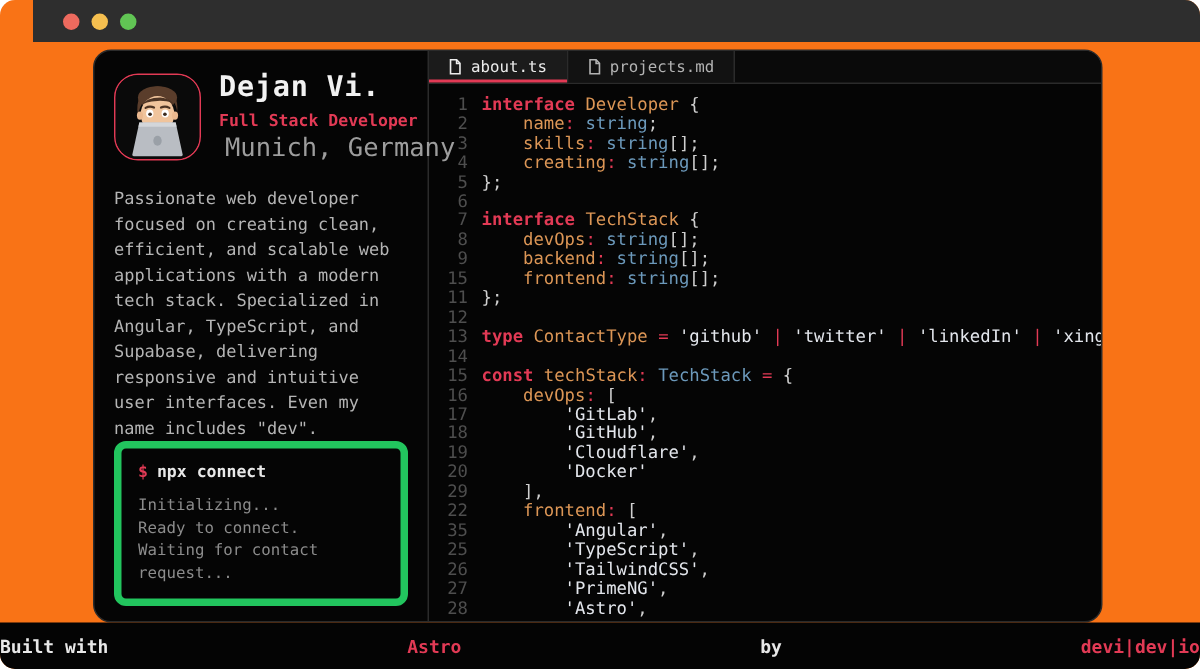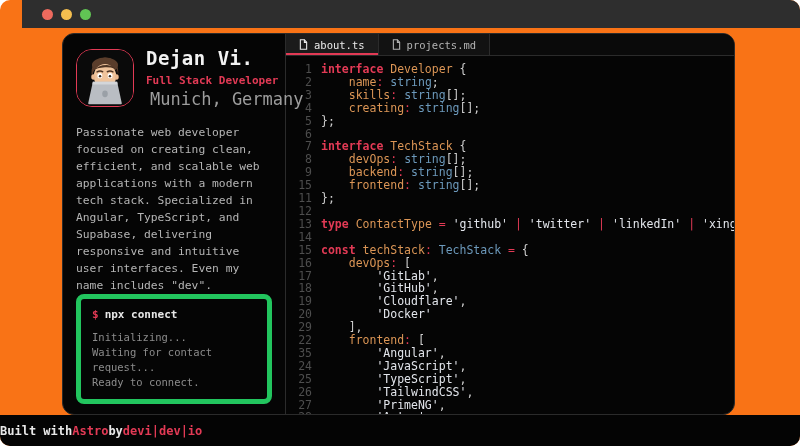--- a/index.html
+++ b/index.html
@@ -50,21 +50,21 @@
   .code{flex:1;overflow:hidden;padding-top:7px;font-size:11.5px;line-height:12.9px;}
   .code-line{display:flex;white-space:pre;}
   .ln{width:26px;text-align:right;color:#4e4e4e;flex:none;margin-right:9px;user-select:none;}
   .tk-kw{color:var(--red);font-weight:bold;}
   .tk-id{color:var(--orange);}
   .tk-ty{color:var(--blue);}
   .tk-st{color:var(--string);}
   .tk-pu{color:var(--punct);}
   .tk-op{color:var(--red);}
   
-  .footer{position:absolute;left:0;bottom:0;width:100%;height:31px;display:flex;align-items:center;justify-content:flex-start;font-size:12px;font-weight:bold;color:#e8e8e8;background:#040404;}
+  .footer{position:absolute;left:0;bottom:0;width:100%;height:31px;display:flex;align-items:center;justify-content:space-between;font-size:12px;font-weight:bold;color:#e8e8e8;background:#040404;}
   .footer .accent{color:var(--red);}
 </style>
 </head>
 <body>
 
 <div class="window">
 
   <div class="titlebar">
     <span class="dot" style="background: rgb(237, 106, 94);"></span>
     <span class="dot" style="background: rgb(245, 191, 79);"></span>
@@ -116,22 +116,22 @@
       </div>
 
       <div class="bio">Passionate web developer focused on creating clean, efficient, and scalable web applications with a modern tech stack. Specialized in Angular, TypeScript, and Supabase, delivering responsive and intuitive user interfaces. Even my name includes "dev".</div>
 
       <div class="terminal">
         <div class="term-cmd">
           <span class="prompt">$</span><span>npx connect</span>
         </div>
         <div class="term-out" id="term-out">
             <div>Initializing...</div>
+            <div>Ready to connect.</div>
             <div>Waiting for contact request...</div>
-            <div>Ready to connect.</div>
           </div>
       </div>
 
       <div class="social" id="social-row">
           <button class="social-btn">
             <svg viewBox="0 0 16 16">
               <path d="M8 0C3.58 0 0 3.58 0 8c0 3.54 2.29 6.53 5.47 7.59.4.07.55-.17.55-.38 0-.19-.01-.82-.01-1.49-2.01.37-2.53-.49-2.69-.94-.09-.23-.48-.94-.82-1.13-.28-.15-.68-.52-.01-.53.63-.01 1.08.58 1.23.82.72 1.21 1.87.87 2.33.66.07-.52.28-.87.51-1.07-1.78-.2-3.64-.89-3.64-3.95 0-.87.31-1.59.82-2.15-.08-.2-.36-1.02.08-2.12 0 0 .67-.21 2.2.82.64-.18 1.32-.27 2-.27s1.36.09 2 .27c1.53-1.04 2.2-.82 2.2-.82.44 1.1.16 1.92.08 2.12.51.56.82 1.27.82 2.15 0 3.07-1.87 3.75-3.65 3.95.29.25.54.73.54 1.48 0 1.07-.01 1.93-.01 2.2 0 .21.15.46.55.38A8.01 8.01 0 0 0 16 8c0-4.42-3.58-8-8-8z"></path>
             </svg>
           </button>
           <button class="social-btn">
@@ -191,21 +191,20 @@
           <div class="code-line"><span class="ln">14</span><span></span></div>
           <div class="code-line"><span class="ln">15</span><span><span class="tk-kw">const</span><span class="tk-pu"> </span><span class="tk-id">techStack</span><span class="tk-op">:</span><span class="tk-pu"> </span><span class="tk-ty">TechStack</span><span class="tk-pu"> </span><span class="tk-op">=</span><span class="tk-pu"> {</span></span></div>
           <div class="code-line"><span class="ln">16</span><span><span class="tk-pu">    </span><span class="tk-id">devOps</span><span class="tk-op">:</span><span class="tk-pu"> [</span></span></div>
           <div class="code-line"><span class="ln">17</span><span><span class="tk-pu">        </span><span class="tk-st">'GitLab'</span><span class="tk-pu">,</span></span></div>
           <div class="code-line"><span class="ln">18</span><span><span class="tk-pu">        </span><span class="tk-st">'GitHub'</span><span class="tk-pu">,</span></span></div>
           <div class="code-line"><span class="ln">19</span><span><span class="tk-pu">        </span><span class="tk-st">'Cloudflare'</span><span class="tk-pu">,</span></span></div>
           <div class="code-line"><span class="ln">20</span><span><span class="tk-pu">        </span><span class="tk-st">'Docker'</span></span></div>
           <div class="code-line"><span class="ln">29</span><span><span class="tk-pu">    ],</span></span></div>
           <div class="code-line"><span class="ln">22</span><span><span class="tk-pu">    </span><span class="tk-id">frontend</span><span class="tk-op">:</span><span class="tk-pu"> [</span></span></div>
           <div class="code-line"><span class="ln">35</span><span><span class="tk-pu">        </span><span class="tk-st">'Angular'</span><span class="tk-pu">,</span></span></div>
-          <div class="code-line"><span class="ln">24</span><span><span class="tk-pu">        </span><span class="tk-st">'JavaScript'</span><span class="tk-pu">,</span></span></div>
           <div class="code-line"><span class="ln">25</span><span><span class="tk-pu">        </span><span class="tk-st">'TypeScript'</span><span class="tk-pu">,</span></span></div>
           <div class="code-line"><span class="ln">26</span><span><span class="tk-pu">        </span><span class="tk-st">'TailwindCSS'</span><span class="tk-pu">,</span></span></div>
           <div class="code-line"><span class="ln">27</span><span><span class="tk-pu">        </span><span class="tk-st">'PrimeNG'</span><span class="tk-pu">,</span></span></div>
           <div class="code-line"><span class="ln">28</span><span><span class="tk-pu">        </span><span class="tk-st">'Astro'</span><span class="tk-pu">,</span></span></div>
         </div>
     </div>
 
   </div>
 
   <div class="footer" id="footer">

